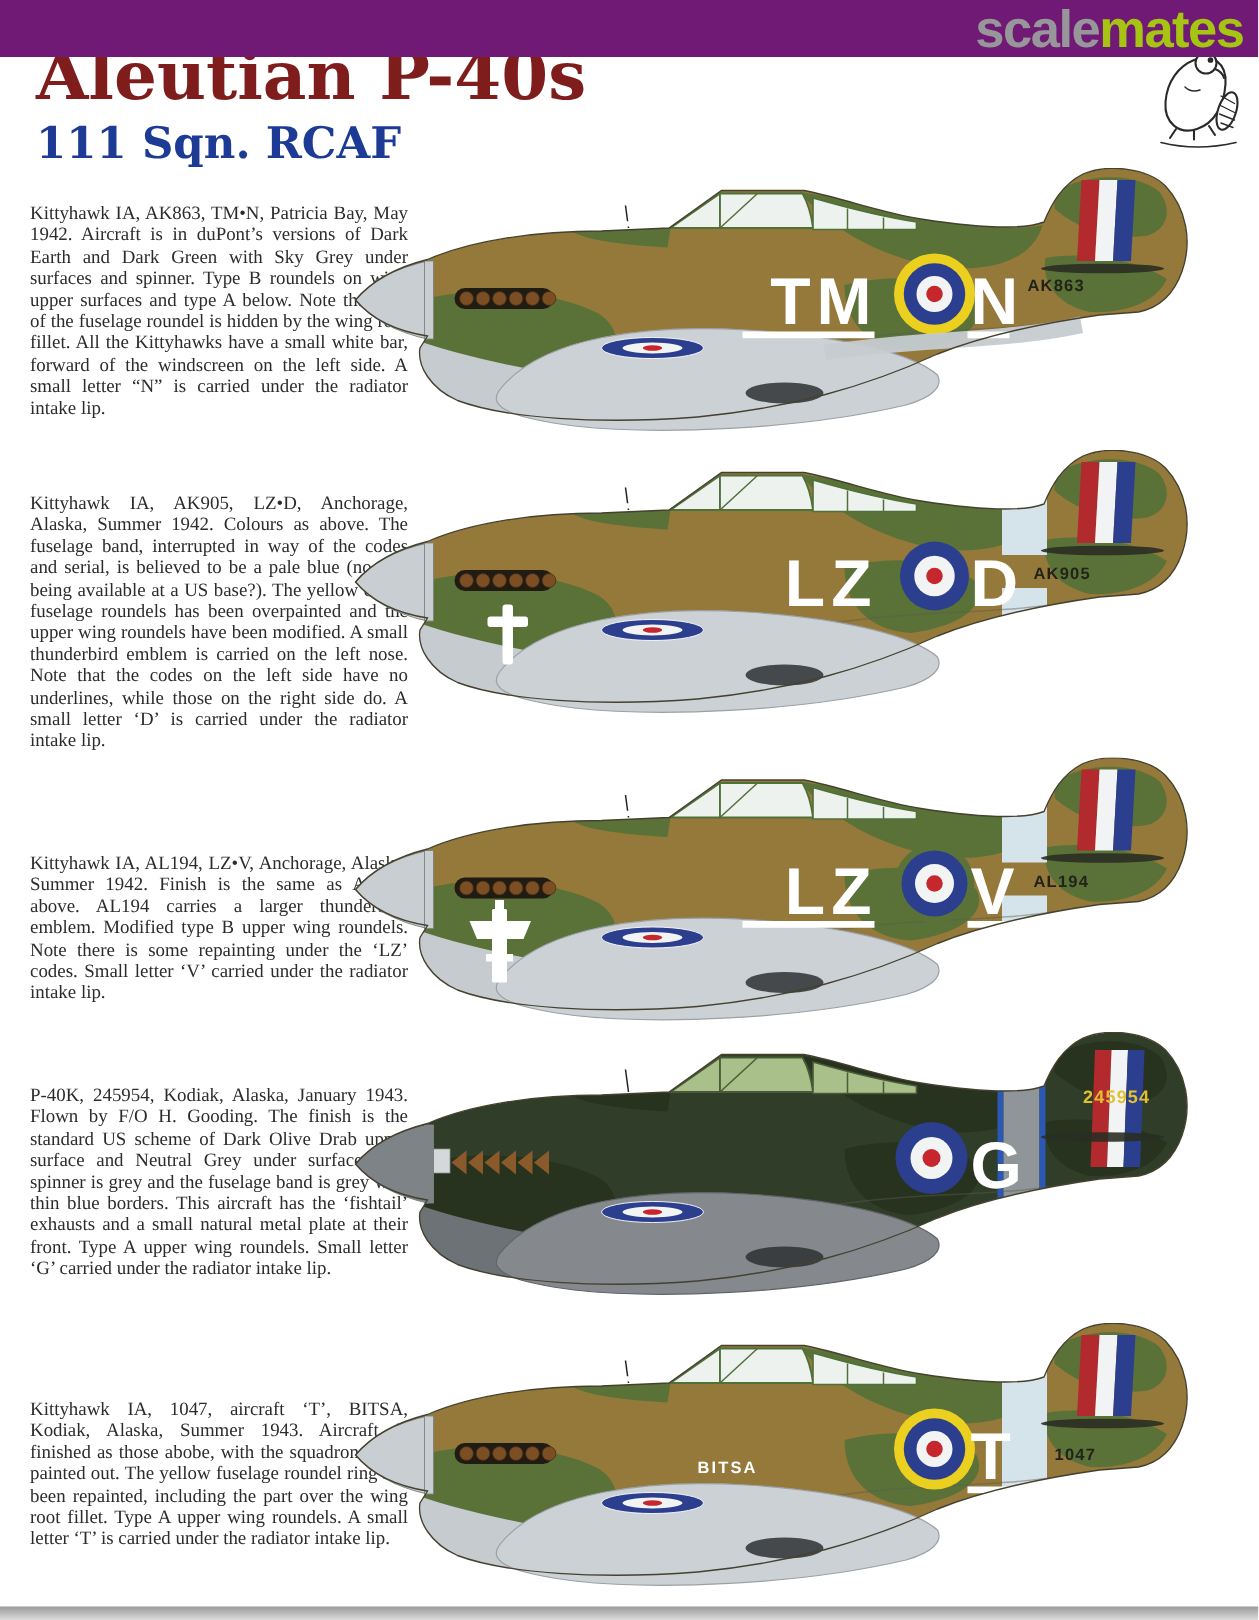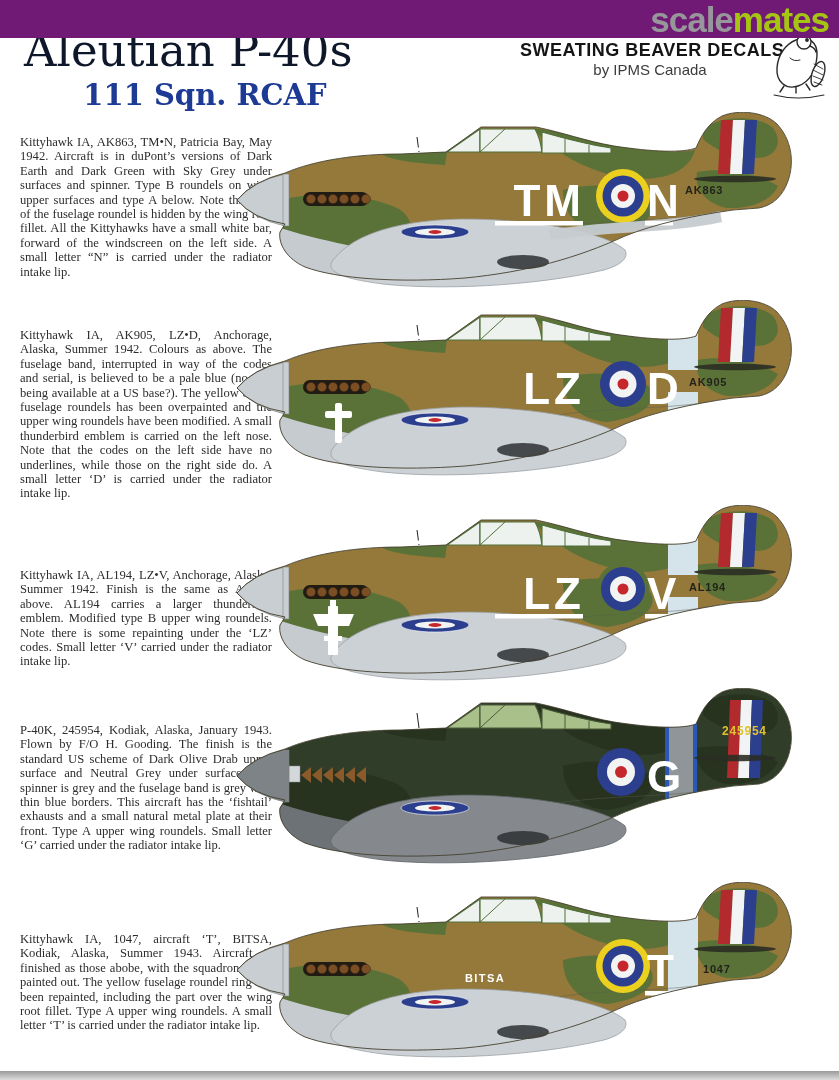--- a/index.html
+++ b/index.html
@@ -6,23 +6,23 @@
   #page{position:relative;width:839px;height:1080px;background:#ffffff;overflow:hidden;
         font-family:"Liberation Serif",serif;}
   
   .topbar{position:absolute;left:0;top:0;width:839px;height:38px;background:#701a75;z-index:5;}
   .sm-logo{position:absolute;right:10px;top:1px;font-family:"Liberation Sans",sans-serif;
            font-weight:bold;font-size:35px;letter-spacing:-1px;line-height:38px;cursor:pointer;}
   .sm-scale{color:#97979b;}
   .sm-mates{color:#a6c513;}
   
   .title{position:absolute;left:24px;top:24px;width:400px;z-index:1;
-         font-family:"DejaVu Serif",serif;font-weight:normal;font-size:45px;color:#0f172a;
+         font-family:"DejaVu Serif",serif;font-weight:bold;font-size:45px;color:#7f1d1d;
          letter-spacing:0px;white-space:nowrap;}
-  .subtitle{position:absolute;left:9px;top:78px;width:392px;text-align:center;z-index:1;
+  .subtitle{position:absolute;left:24px;top:78px;width:392px;z-index:1;
             font-family:"DejaVu Serif",serif;font-weight:bold;font-size:29px;color:#1d3a94;}
   .brand{position:absolute;left:520px;top:40px;width:260px;text-align:center;
          font-family:"Liberation Sans",sans-serif;font-weight:bold;font-size:18px;color:#151515;
          letter-spacing:.5px;white-space:nowrap;}
   .brand-sub{position:absolute;left:520px;top:61px;width:260px;text-align:center;
              font-family:"Liberation Sans",sans-serif;font-size:15px;color:#3c3c3c;}
   .beaver{position:absolute;left:766px;top:30px;width:64px;height:70px;}
   
   .desc{position:absolute;left:20px;width:252px;font-size:12.6px;line-height:14.4px;
         text-align:justify;color:#2c2c2c;margin:0;}
@@ -36,22 +36,20 @@
 
 <div id="page">
 
   <div class="title">Aleutian P-40s</div>
   <div class="subtitle">111 Sqn. RCAF</div>
 
   <div class="topbar">
     <div class="sm-logo"><span class="sm-scale">scale</span><span class="sm-mates">mates</span></div>
   </div>
 
-  <div class="brand">SWEATING BEAVER DECALS</div>
-  <div class="brand-sub">by IPMS Canada</div>
   <svg class="beaver" viewBox="0 0 64 70">
     <g fill="none" stroke="#2a2a2a" stroke-width="1.4" stroke-linecap="round">
       <path d="M30,10 C42,5 52,12 51,26 C50,40 44,52 32,56 C20,60 10,52 11,38 C12,24 20,14 30,10 Z" fill="#ffffff"></path>
       <circle cx="38" cy="12" r="7" fill="#ffffff"></circle>
       <circle cx="41" cy="10" r="1.2" fill="#2a2a2a"></circle>
       <path d="M33,6 q-2,-4 2,-4 q3,0 2,4"></path>
       <path d="M44,16 q5,2 6,6"></path>
       <ellipse cx="52" cy="44" rx="6" ry="13" fill="#ffffff" transform="rotate(18 52 44)"></ellipse>
       <path d="M48,34 l9,5 M47,40 l10,5 M47,46 l10,4 M48,52 l8,3" stroke-width="0.9"></path>
       <path d="M18,56 l-4,6 M30,57 l0,6 M40,54 l4,6"></path>

